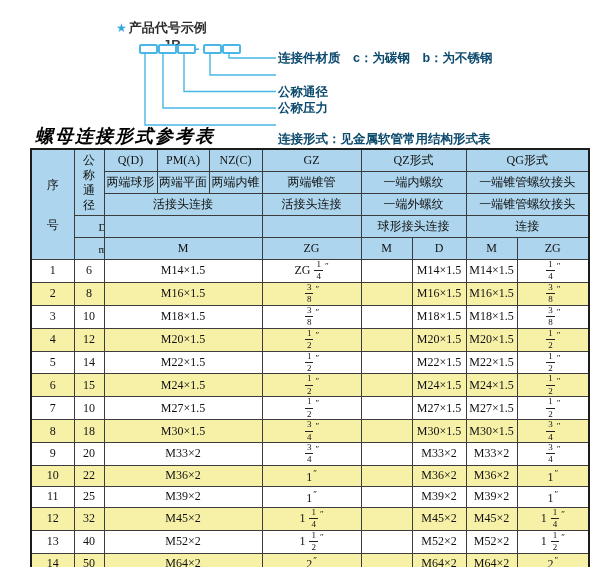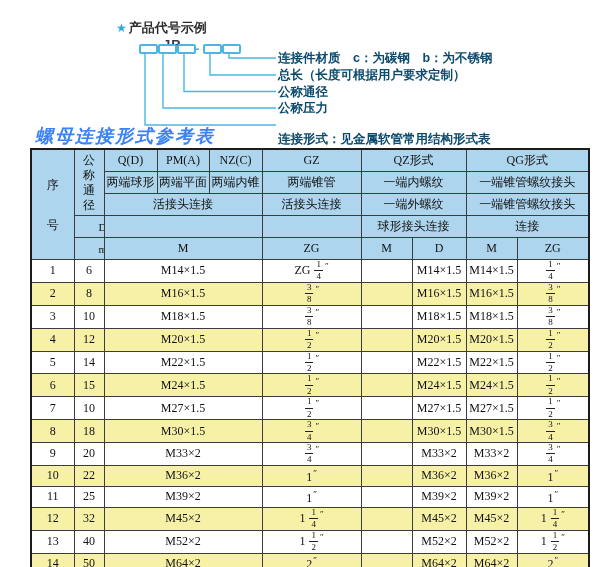--- a/index.html
+++ b/index.html
@@ -14,21 +14,21 @@
   .code-prefix{position:absolute;left:115px;top:37px;font-family:"Liberation Sans","DejaVu Sans",sans-serif;
                font-size:13px;font-weight:bold;letter-spacing:1px;color:#3a3a3a;margin-left:48px;}
   .code-box{position:absolute;top:44px;width:15px;height:6px;border:2px solid #49b6e6;border-radius:2px;background:#fff;}
   .code-dash{position:absolute;left:193px;top:41px;width:9px;color:#49b6e6;font-weight:bold;font-size:13px;
              font-family:"Liberation Sans",sans-serif;text-align:center;}
   .diag-label{position:absolute;left:278px;height:14px;font-family:"Liberation Sans","DejaVu Sans",sans-serif;
               font-size:12.5px;font-weight:bold;color:#0c4a6e;white-space:pre;line-height:14px;}
 
   
   .tbl-title{position:absolute;left:35px;top:124px;font-size:18px;font-weight:bold;font-style:italic;
-             letter-spacing:2px;color:#3b82f6;font-family:Liberation Mono, monospace;}
+             letter-spacing:2px;color:#000000;font-family:Liberation Mono, monospace;}
 
   
   table.ref{position:absolute;left:30px;top:148px;width:558px;border-collapse:collapse;table-layout:fixed;
             border:2px solid #1c1c1c;font-size:12px;}
   table.ref th,table.ref td{border:1px solid #3c3c3c;padding:0;text-align:center;vertical-align:middle;overflow:hidden;}
   table.ref thead th{background:#add6ee;font-weight:normal;height:21px;font-size:12px;color:#111;}
   table.ref thead th.small{font-size:11px;padding-left:24px;}
   th.v-seq{white-space:pre-line;line-height:40px;font-size:12.5px;}
   th.v-dn{white-space:pre-line;line-height:15px;font-size:11px;}
   table.ref tbody td{height:20px;background:#ffffff;font-size:12px;color:#111;}
@@ -59,21 +59,20 @@
 
   <div class="code-prefix">JR</div>
   <div class="code-box" style="left:139px"></div>
   <div class="code-box" style="left:158px"></div>
   <div class="code-box" style="left:177px"></div>
   <div class="code-dash">-</div>
   <div class="code-box" style="left:203px"></div>
   <div class="code-box" style="left:222px"></div>
 
   <div class="diag-label" style="top:51px">连接件材质　c：为碳钢　b：为不锈钢</div>
-  <div class="diag-label" style="top:68px">总长（长度可根据用户要求定制）</div>
   <div class="diag-label" style="top:84.5px">公称通径</div>
   <div class="diag-label" style="top:101px">公称压力</div>
   <div class="diag-label" style="top:132px">连接形式：见金属软管常用结构形式表</div>
 
   <div class="tbl-title">螺母连接形式参考表</div>
 
   <table class="ref">
     <colgroup>
       <col style="width:43px">
         <col style="width:30px">

